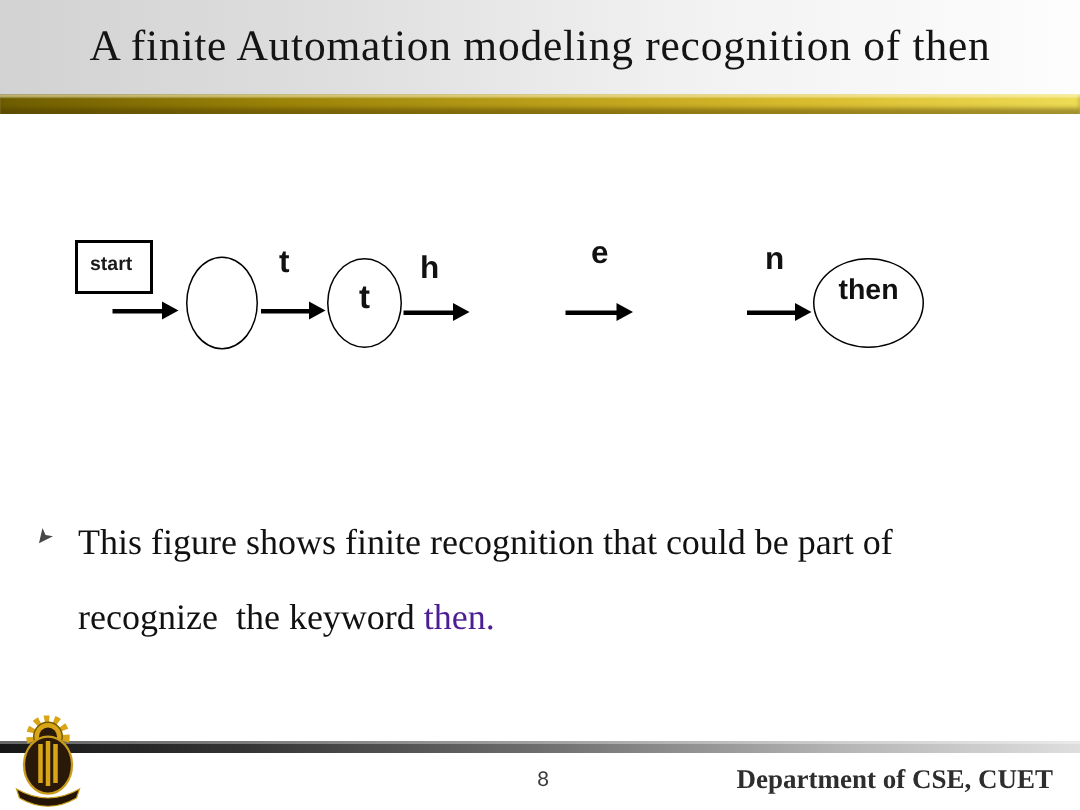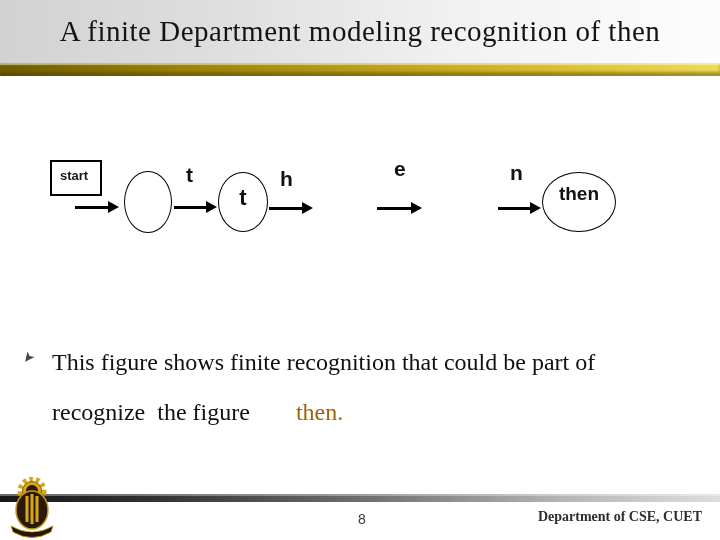--- a/index.html
+++ b/index.html
@@ -45,49 +45,49 @@
   .arrow::after {
     content:""; position:absolute; right:-10px; top:-5px; width:0; height:0;
     border-left:11px solid #000; border-top:6px solid transparent; border-bottom:6px solid transparent;
   }
   
   .body-text {
     position:absolute; left:52px; top:337px; width:652px;
     font-family:"Liberation Serif", serif; font-size:24px; color:#111;
   }
   .body-line { height:50px; line-height:50px; white-space:pre-wrap; }
-  .highlight { color:#a16207; white-space:pre-wrap;margin-left:40px; }
+  .highlight { color:#4c1d95; white-space:pre-wrap; }
   .bullet {
     position:absolute; left:23px; top:350px; font-size:14px; color:#474747;
     font-family:"DejaVu Sans", sans-serif;
     transform:rotate(128deg); transform-origin:center;
   }
   
   .footer-bar {
     position:absolute; left:0; top:494px; width:720px; height:8px;
     background:linear-gradient(90deg,#161616 0%,#333 22%,#6e6e6e 50%,#b5b5b5 78%,#dedede 100%);
     box-shadow:inset 0 2px 0 rgba(255,255,255,.35);
   }
   .page-number {
     position:absolute; left:350px; top:511px; width:24px; text-align:center;
     font-family:"Liberation Sans", sans-serif; font-size:14px; color:#3a3a3a;
   }
   .department {
     position:absolute; right:18px; top:509px;
-    font-family:"Liberation Serif", serif; font-weight:bold; font-size:14px; color:#2e2e2e;
+    font-family:"Liberation Serif", serif; font-weight:bold; font-size:18px; color:#2e2e2e;
   }
   .logo { position:absolute; left:7px; top:477px; width:50px; height:62px; }
 </style>
 </head>
 <body>
 
 <div class="slide">
 
   <div class="header">
-    <div class="title">A finite Department modeling recognition of then</div>
+    <div class="title">A finite Automation modeling recognition of then</div>
   </div>
   <div class="gold-bar"></div>
 
   <div class="diagram">
 
     <div class="start-box">
       <span>start</span>
     </div>
 
     <div class="arrow" style="left:75px;top:206px;width:34px"></div>
@@ -108,21 +108,21 @@
 
     <div class="tlabel" style="left:186px;top:163px">t</div>
     <div class="tlabel" style="left:280px;top:167px">h</div>
     <div class="tlabel" style="left:394px;top:157px">e</div>
     <div class="tlabel" style="left:510px;top:161px">n</div>
   </div>
 
   <div class="bullet">➤</div>
   <div class="body-text">
     <div class="body-line">This figure shows finite recognition that could be part of</div>
-    <div class="body-line"><span>recognize  the figure </span><span class="highlight">then.</span></div>
+    <div class="body-line"><span>recognize  the keyword </span><span class="highlight">then.</span></div>
   </div>
 
   <div class="footer-bar"></div>
 
   <svg class="logo" viewBox="0 0 50 62">
     <circle cx="25" cy="14" r="12" fill="none" stroke="#d8a517" stroke-width="5" stroke-dasharray="3.5 3.2"></circle>
     <circle cx="25" cy="14" r="9.5" fill="#d8a517" stroke="#7a5c00" stroke-width="1"></circle>
     <circle cx="25" cy="14" r="6" fill="#2a1808"></circle>
     <ellipse cx="25" cy="33" rx="16" ry="19" fill="#2a1808" stroke="#c89b1a" stroke-width="1.5"></ellipse>
     <rect x="18.5" y="19" width="3" height="26" fill="#d8a517"></rect>

